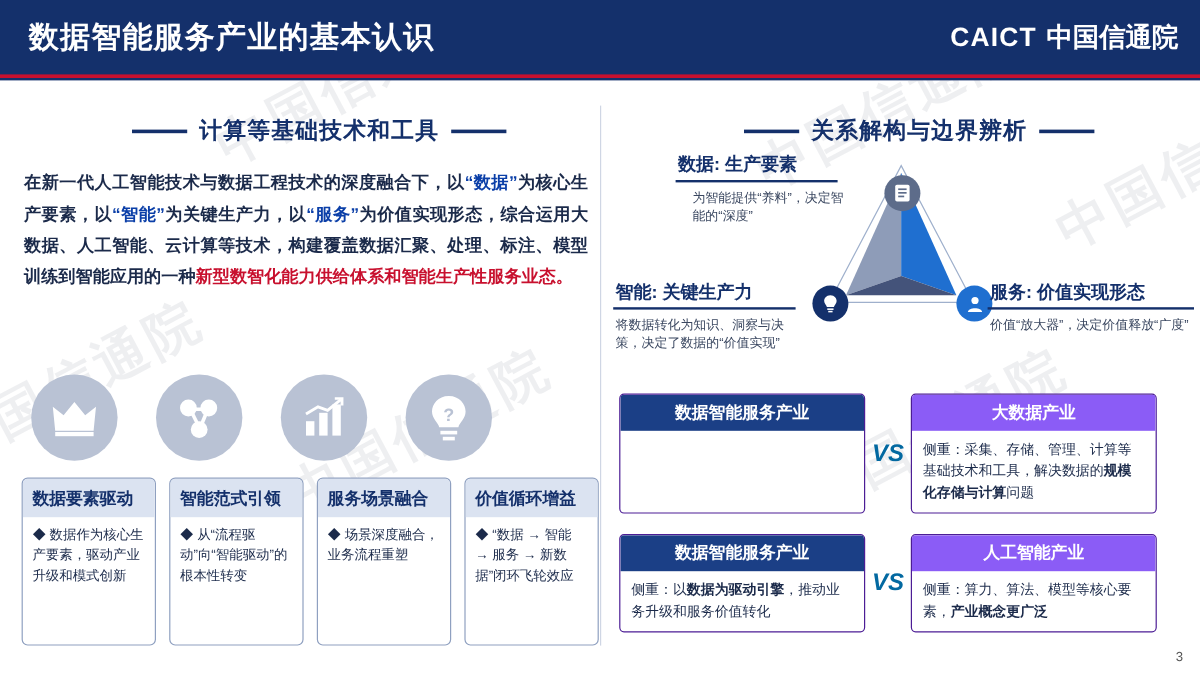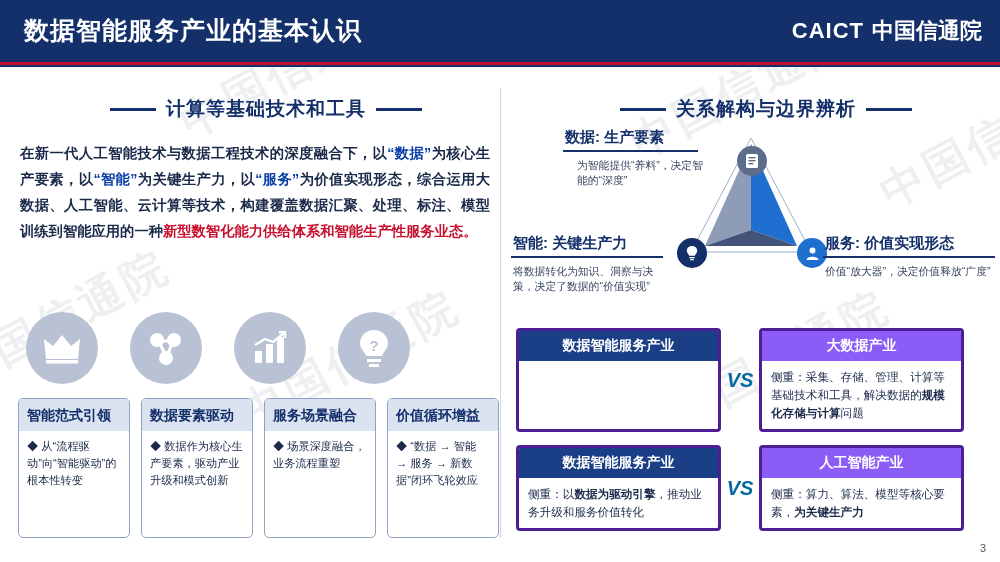--- a/index.html
+++ b/index.html
@@ -60,21 +60,21 @@
   .tri-wrap { position:absolute; left:505px; top:128px; width:495px; height:180px; }
   .tri-label { position:absolute; font-size:15px; font-weight:700; color:#14306b; }
   .tri-sub { position:absolute; font-size:10.8px; line-height:15px; color:#3a4760; }
   .tri-underline { position:absolute; height:2px; background:#14306b; }
   .node { position:absolute; width:30px; height:30px; border-radius:50%; background:#14306b; display:flex; align-items:center; justify-content:center; }
   .node.blue { background:#1f6fd0; }
   .node.grey { background:#5d6c8a; }
 
   
   .cmp { position:absolute; display:flex; align-items:stretch; }
-  .cmp-col { width:205px; border:3px solid #4c1d95; border-radius:4px; background:#fff; overflow:hidden; }
+  .cmp-col { width:205px; border:1px solid #4c1d95; border-radius:4px; background:#fff; overflow:hidden; }
   .cmp-h { padding:6px 8px; font-size:14px; font-weight:700; color:#ffffff; text-align:center; }
   .cmp-h.navy { background:#1b3f86; }
   .cmp-h.dark { background:#8b5cf6; }
   .cmp-b { padding:7px 9px; font-size:11.6px; line-height:18px; color:#1b2a4a; }
   .cmp-b b { font-weight:700; }
   .vs { width:38px; display:flex; align-items:center; justify-content:center; font-size:20px; font-weight:700; color:#0369a1; font-style:italic; }
 
   .pagenum { position:absolute; right:14px; bottom:8px; font-size:11px; color:#555; }
 </style>
 </head>
@@ -146,26 +146,26 @@
         <path d="M17 2 C8 2 3 9 3 15 c0 6 5 9 6 13 h16 c1-4 6-7 6-13 0-6-5-13-14-13 Z" fill="#fff"></path>
         <rect x="10" y="31" width="14" height="3" fill="#fff"></rect>
         <rect x="12" y="36" width="10" height="3" fill="#fff"></rect>
         <text x="17" y="23" font-size="15" font-weight="bold" fill="#b9c2d4" text-anchor="middle" font-family="Liberation Sans, sans-serif">?</text>
       </svg>
   </div>
 </div>
 
 <div class="cards">
   <div class="card">
+    <div class="card-h">数据要素驱动</div>
+    <div class="card-b">◆ 数据作为核心生产要素，驱动产业升级和模式创新</div>
+  </div>
+  <div class="card">
     <div class="card-h">智能范式引领</div>
     <div class="card-b">◆ 从“流程驱动”向“智能驱动”的根本性转变</div>
-  </div>
-  <div class="card">
-    <div class="card-h">数据要素驱动</div>
-    <div class="card-b">◆ 数据作为核心生产要素，驱动产业升级和模式创新</div>
   </div>
   <div class="card">
     <div class="card-h">服务场景融合</div>
     <div class="card-b">◆ 场景深度融合，业务流程重塑</div>
   </div>
   <div class="card">
     <div class="card-h">价值循环增益</div>
     <div class="card-b">◆ “数据 → 智能 → 服务 → 新数据”闭环飞轮效应</div>
   </div>
 </div>
@@ -224,17 +224,17 @@
 </div>
 
 <div class="cmp" style="left:516px; top:445px;">
   <div class="cmp-col">
     <div class="cmp-h navy">数据智能服务产业</div>
     <div class="cmp-b"><span>侧重：以</span><b>数据为驱动引擎</b><span>，推动业务升级和服务价值转化</span></div>
   </div>
   <div class="vs">VS</div>
   <div class="cmp-col">
     <div class="cmp-h dark">人工智能产业</div>
-    <div class="cmp-b"><span>侧重：算力、算法、模型等核心要素，</span><b>为关键生产力</b></div>
+    <div class="cmp-b"><span>侧重：算力、算法、模型等核心要素，</span><b>产业概念更广泛</b></div>
   </div>
 </div>
 
 <div class="pagenum">3</div>
 
 </body></html>

